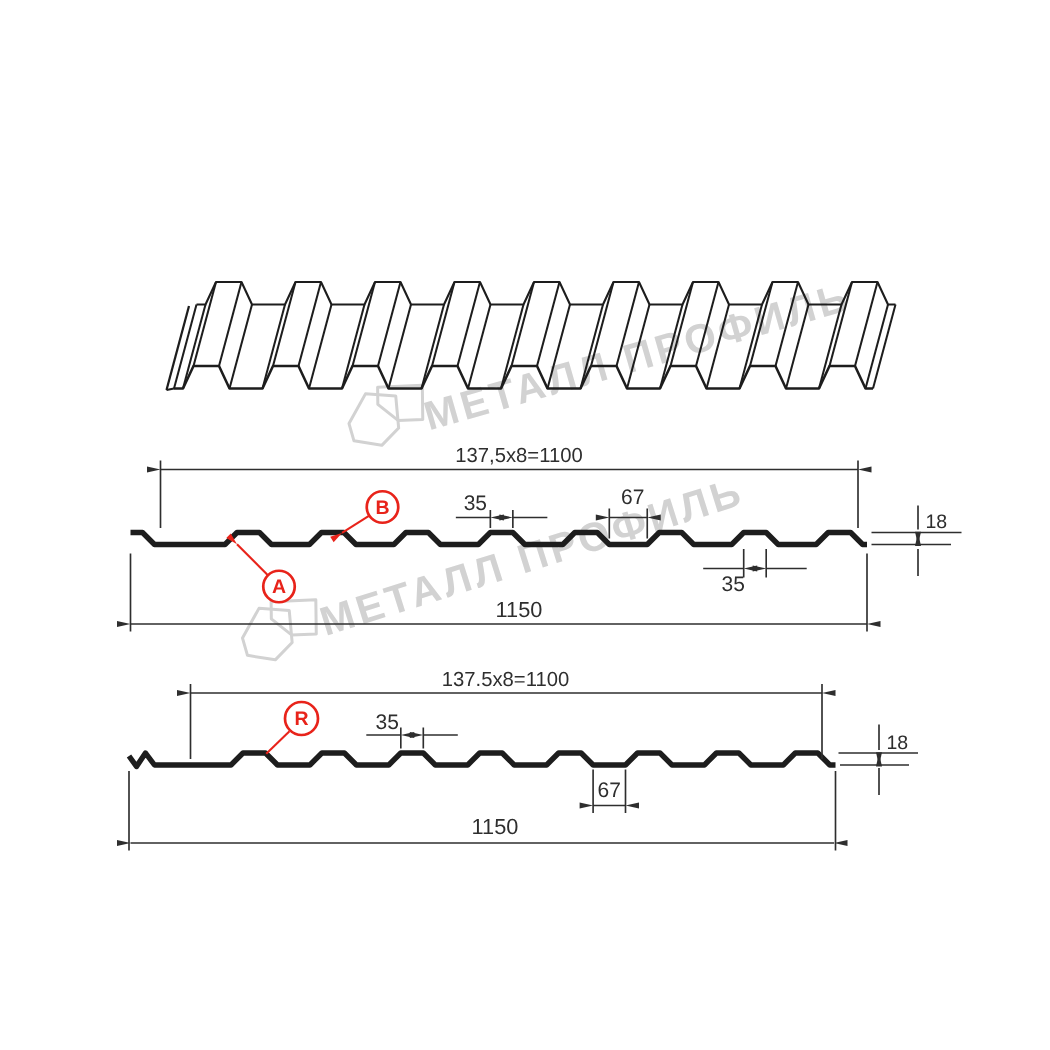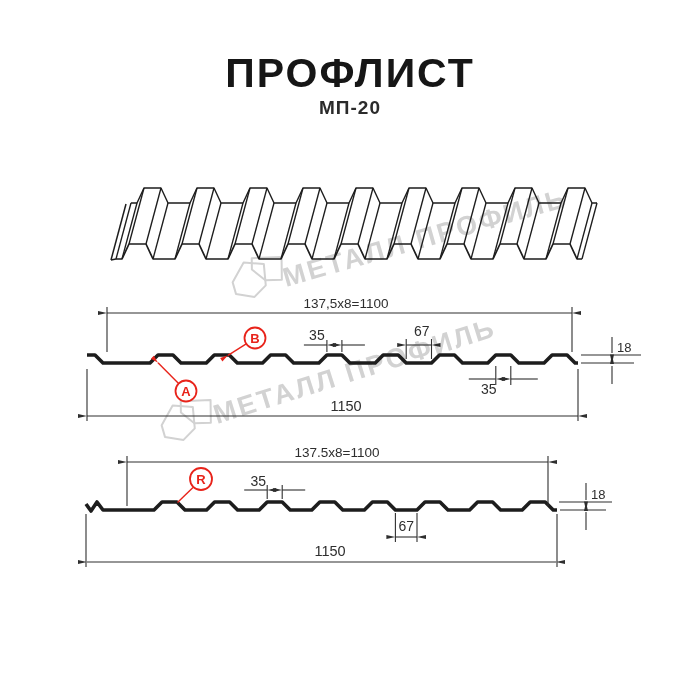--- a/index.html
+++ b/index.html
@@ -10,22 +10,20 @@
   .subtitle{position:absolute;left:0;top:97px;width:700px;text-align:center;
          font-size:19px;font-weight:700;letter-spacing:1px;color:#2b2b2b;}
   .footer{position:absolute;left:0;top:615px;width:700px;text-align:center;
          font-size:19px;font-weight:600;letter-spacing:.5px;color:#2e2e2e;}
   svg text{font-family:"Liberation Sans",sans-serif;}
 </style>
 </head>
 <body>
 
 <div id="page">
-  <div class="title">ПРОФЛИСТ</div>
-  <div class="subtitle">МП-20</div>
   <svg id="drawing" width="700" height="700" viewBox="0 0 700 700">
       <g>
         <g transform="translate(224,263) rotate(-16)">
           <path d="M3,21 L19,5 L38,12 L34,33 L20,41 L3,33 Z" fill="none" stroke="#d2d2d2" stroke-width="2" stroke-linejoin="round"></path>
           <path d="M28,3 L57,10 L51,32 L35,28 L25,14 Z" fill="none" stroke="#d2d2d2" stroke-width="2" stroke-linejoin="round"></path>
         </g>
         <text transform="translate(286,287) rotate(-16)" font-size="27" font-weight="700" letter-spacing="2.5" fill="#d2d2d2">МЕТАЛЛ ПРОФИЛЬ</text>
       </g>
       <g>
         <g transform="translate(153,406) rotate(-16)">

